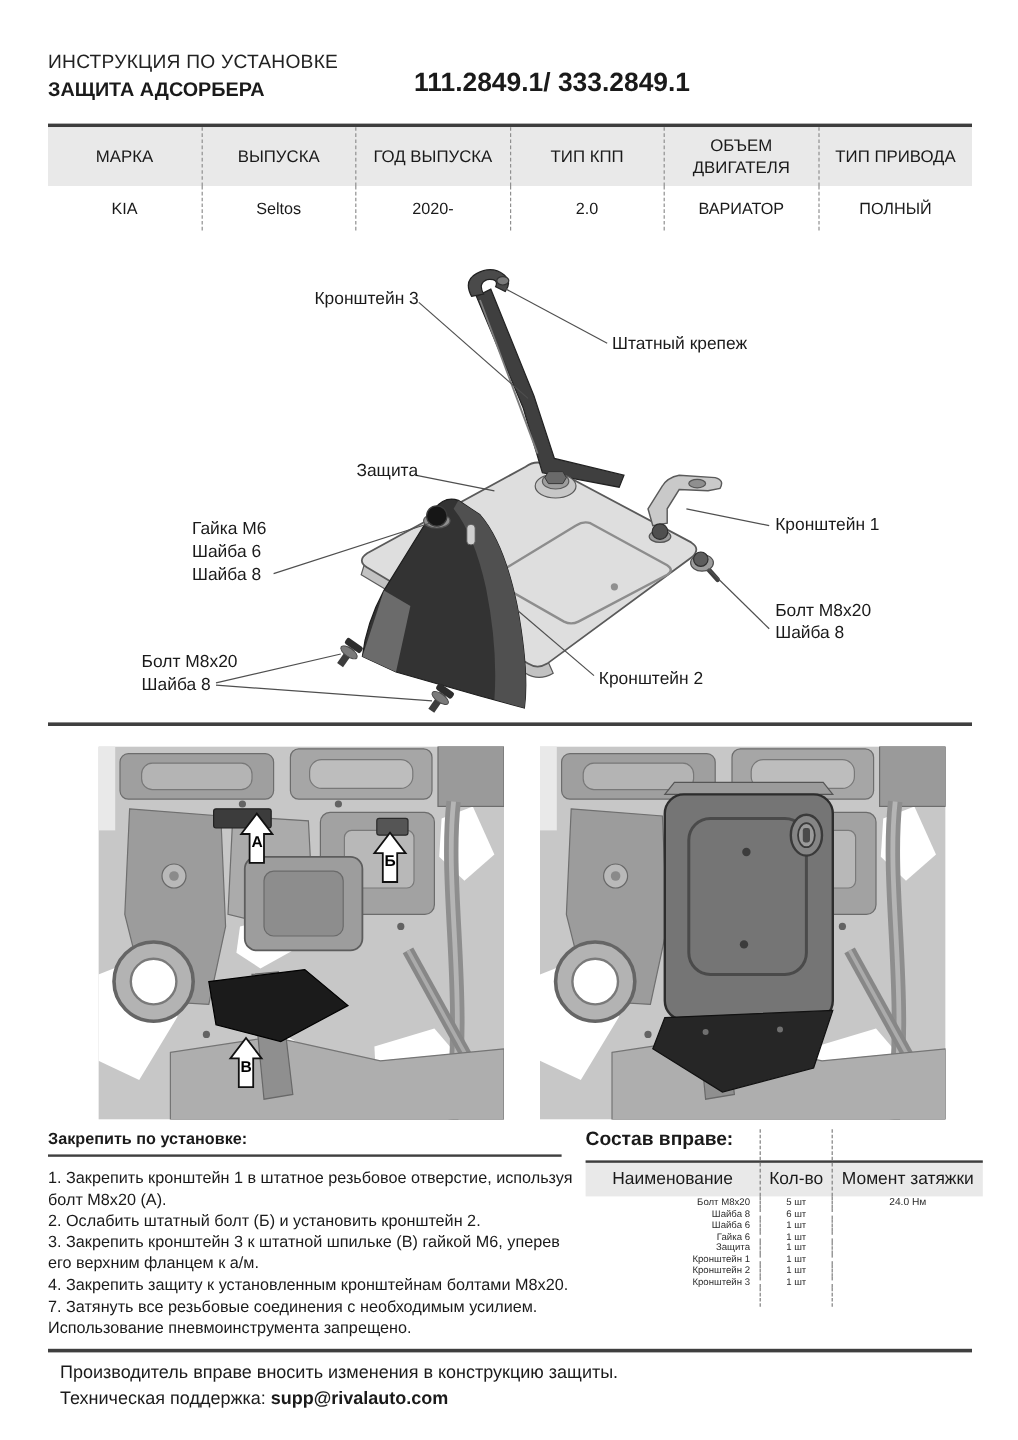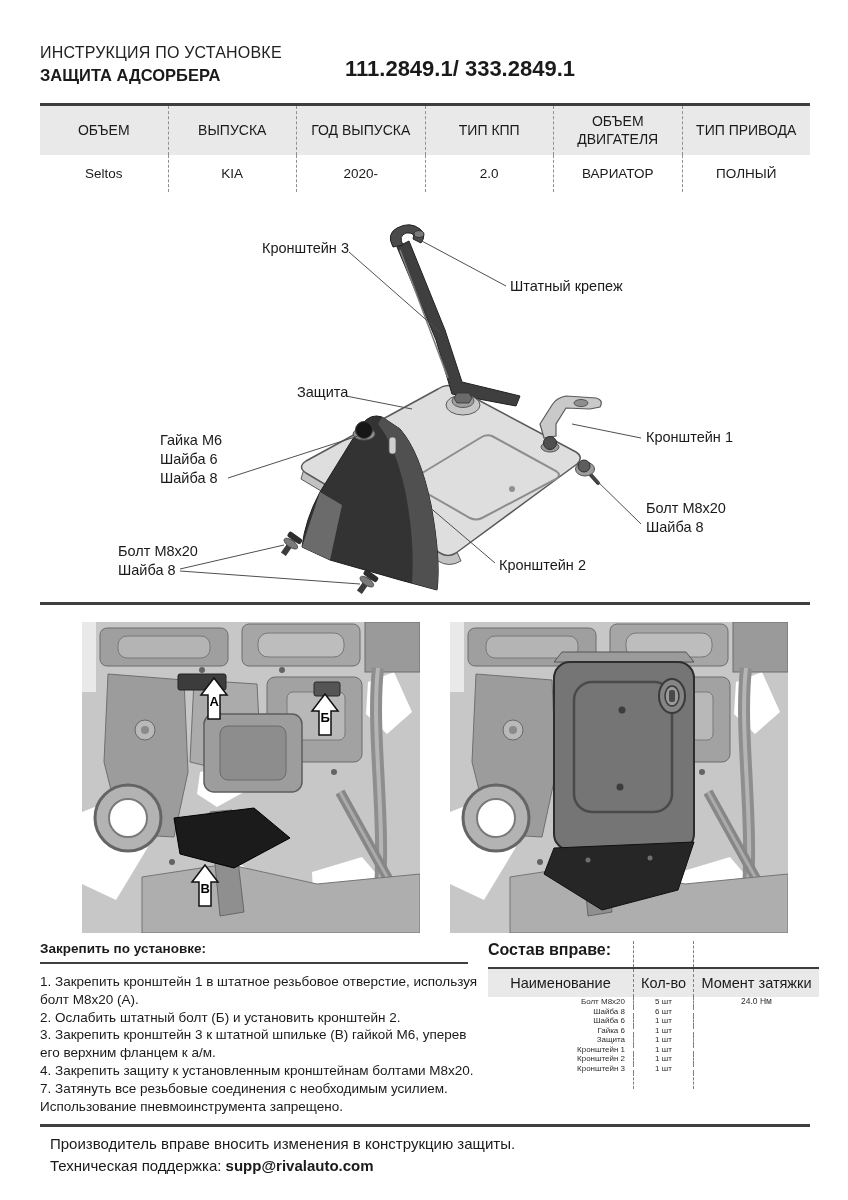--- a/index.html
+++ b/index.html
@@ -68,30 +68,30 @@
 <div class="page">
 
   <div class="hdr">
     <div class="hdr-sub">ИНСТРУКЦИЯ ПО УСТАНОВКЕ</div>
     <div class="hdr-title">ЗАЩИТА АДСОРБЕРА</div>
   </div>
   <div class="hdr-part">111.2849.1/ 333.2849.1</div>
 
   <div class="vtable">
     <div class="vrow head">
-      <div class="vcell">ОБЪЕМ</div>
+      <div class="vcell">МАРКА</div>
       <div class="vcell">ВЫПУСКА</div>
       <div class="vcell">ГОД ВЫПУСКА</div>
       <div class="vcell">ТИП КПП</div>
       <div class="vcell">ОБЪЕМ ДВИГАТЕЛЯ</div>
       <div class="vcell">ТИП ПРИВОДА</div>
     </div>
     <div class="vrow vals">
+      <div class="vcell">KIA</div>
       <div class="vcell">Seltos</div>
-      <div class="vcell">KIA</div>
       <div class="vcell">2020-</div>
       <div class="vcell">2.0</div>
       <div class="vcell">ВАРИАТОР</div>
       <div class="vcell">ПОЛНЫЙ</div>
     </div>
   </div>
 
   <svg class="diagram-svg" width="848" height="410" viewBox="0 195 848 410">
 
     <g>

